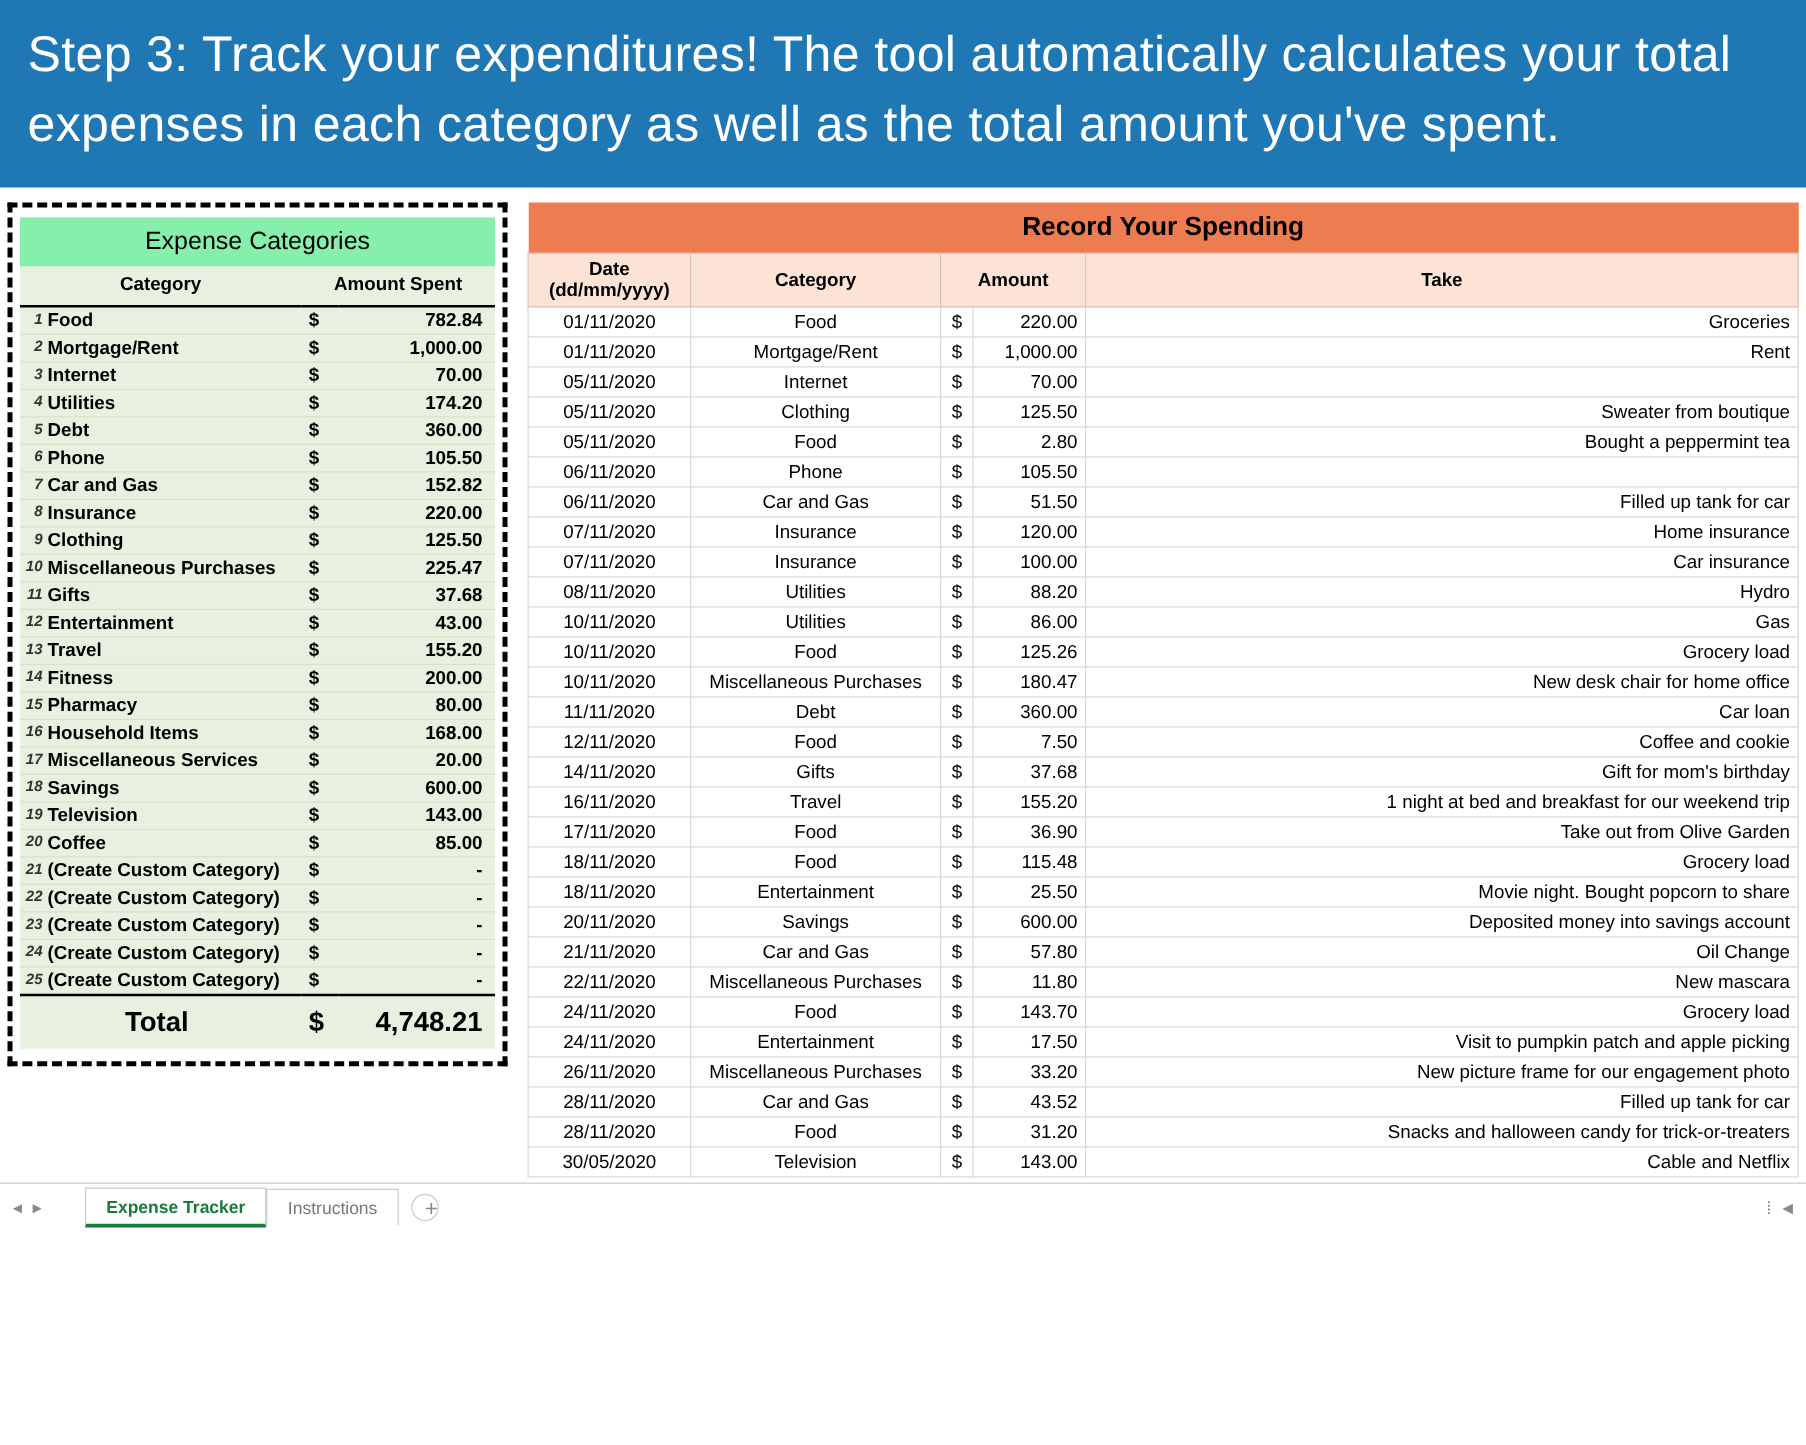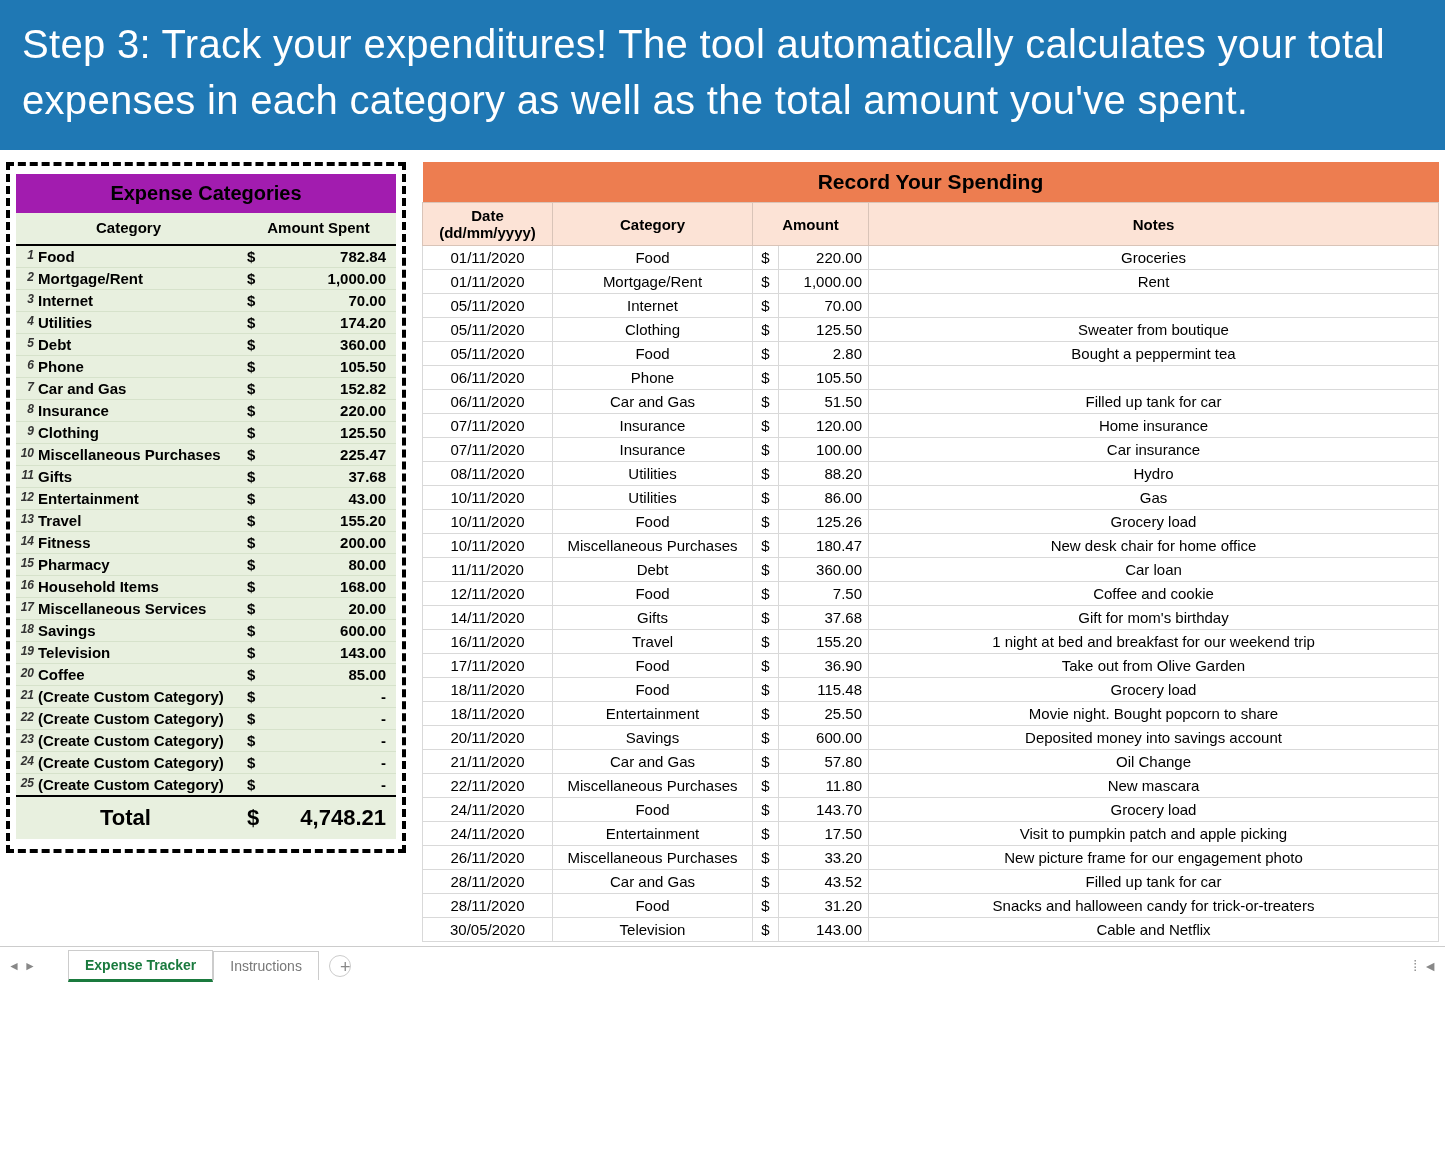--- a/index.html
+++ b/index.html
@@ -37,22 +37,22 @@
     left: -2px;
     width: 20px;
     text-align: right;
   }
   .cat-table {
     border-collapse: collapse;
     width: 380px;
     background: #e8f0df;
   }
   .cat-title {
-    background: #a21caf;
-    font-weight: bold;
+    background: #86efac;
+    font-weight: normal;
     font-size: 20px;
     text-align: center;
     padding: 8px 4px;
   }
   .cat-head td {
     font-weight: bold;
     text-align: center;
     padding: 6px 4px 8px;
     border-bottom: 2px solid #000;
     font-size: 15px;
@@ -101,21 +101,21 @@
   .spend-row td {
     border: 1px solid #d9d9d9;
     font-size: 15px;
     padding: 3px 6px;
     vertical-align: middle;
   }
   .s-date { width: 130px; text-align:center;}
   .s-cat  { width: 200px; text-align:center;}
   .s-cur  { width: 26px;  text-align:center;}
   .s-amt  { width: 90px;  text-align:right; padding-right:6px;}
-  .s-note { text-align:center; padding-left:6px;}
+  .s-note { text-align:right; padding-left:6px;}
 
   
   .tabbar {
     display:flex; align-items:center;
     border-top:1px solid #ccc;
     height:38px;
     font-size:14px;
     padding: 0 8px;
     margin-top:4px;
     position:relative;
@@ -292,21 +292,21 @@
   <table class="spend-table">
     <tbody>
         <tr>
           <td colspan="5" class="spend-title">Record Your Spending</td>
         </tr>
     <tr class="spend-head">
       <td class="s-date" style="white-space:pre-line">Date
 (dd/mm/yyyy)</td>
       <td class="s-cat">Category</td>
       <td class="s-amt" colspan="2">Amount</td>
-      <td class="s-note" style="text-align:center">Notes</td>
+      <td class="s-note" style="text-align:center">Take</td>
     </tr>
     </tbody>
       <tbody id="spend-rows">
         <tr class="spend-row">
           <td class="s-date">01/11/2020</td>
           <td class="s-cat">Food</td>
           <td class="s-cur">$</td>
           <td class="s-amt">220.00</td>
           <td class="s-note">Groceries</td>
         </tr>

